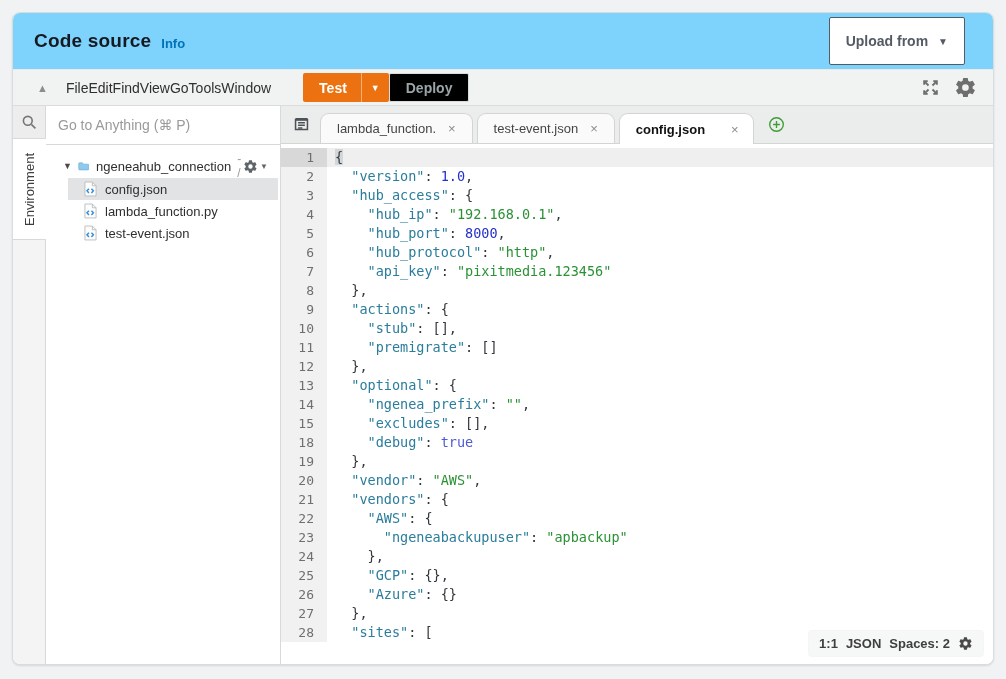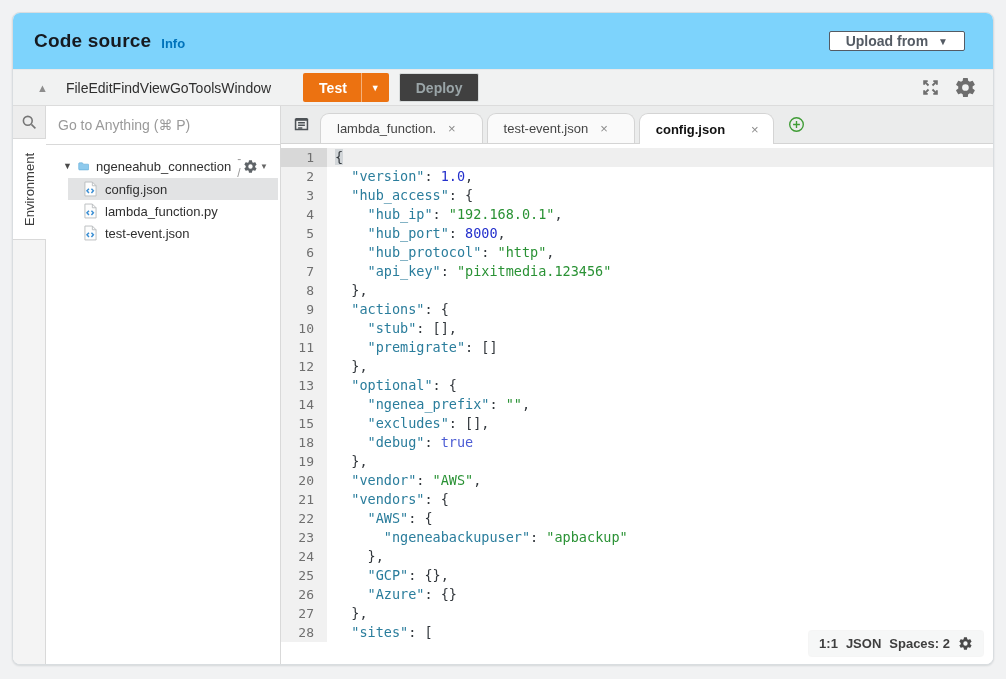--- a/index.html
+++ b/index.html
@@ -19,21 +19,21 @@
   }
   
   .panel-header {
     height:56px; background:#7dd3fc; display:flex; align-items:center;
     padding:0 28px 0 21px; flex:0 0 auto;
   }
   .panel-header h1 { font-size:19px; font-weight:700; letter-spacing:.2px; }
   .info-link { color:#0073bb; font-size:13px; font-weight:700; margin-left:10px; text-decoration:none; position:relative; top:2px; cursor:pointer; }
   .spacer { flex:1; }
   .btn-upload {
-    height:20px; padding:0 16px; background:#fff; border:1px solid #545b64; border-radius:2px;
+    height:48px; padding:0 16px; background:#fff; border:1px solid #545b64; border-radius:2px;
     font-size:14px; font-weight:700; color:#545b64; display:flex; align-items:center; gap:10px; cursor:pointer;
     font-family:inherit;
   }
   .btn-upload .caret { font-size:10px; position:relative; top:0px; }
   
   .menu-bar {
     height:37px; background:#f1f2f2; border-top:1px solid #e9e9e9; border-bottom:1px solid #dcdcdc;
     display:flex; align-items:center; padding:0 14px 0 24px; flex:0 0 auto;
   }
   .collapse-tri { color:#8d8d8d; font-size:11px; margin-right:18px; cursor:pointer; }
@@ -42,21 +42,21 @@
   .test-split { display:flex; margin-left:32px; height:29px; border-radius:2px; overflow:hidden; }
   .test-main {
     background:#ec7211; color:#fff; font-weight:700; font-size:14px; border:none; padding:0 14px 0 16px;
     cursor:pointer; font-family:inherit;
   }
   .test-caret {
     background:#ec7211; color:#fff; border:none; border-left:1px solid rgba(255,255,255,.45);
     font-size:9px; padding:0 9px; cursor:pointer;
   }
   .btn-deploy {
-    margin-left:10px; height:29px; padding:0 16px; background:#404040; border:1px solid #d8dcdc; border-radius:2px;
+    height:29px; padding:0 16px; background:#000000; border:1px solid #d8dcdc; border-radius:2px;
     color:#9aa5a8; font-weight:700; font-size:14px; cursor:pointer; font-family:inherit;
   }
   .mb-right { margin-left:auto; display:flex; align-items:center; gap:10px; }
   .icon-btn { background:none; border:none; cursor:pointer; padding:2px; display:flex; align-items:center; }
   
   .content { flex:1; display:flex; min-height:0; }
   
   .left-strip { width:33px; flex:0 0 auto; display:flex; flex-direction:column; }
   .search-cell {
     height:33px; background:#ededed; border-bottom:1px solid #d9d9d9; border-right:1px solid #d9d9d9;
@@ -85,21 +85,21 @@
   }
   .tree-row.selected { background:#e2e3e4; }
   
   .editor { flex:1; min-width:0; display:flex; flex-direction:column; position:relative; background:#fff; }
   .tab-bar {
     height:38px; background:#ebecec; border-bottom:1px solid #d4d4d4; display:flex; align-items:flex-end;
     padding-left:10px; flex:0 0 auto; position:relative; z-index:2;
   }
   .tab-list-btn { align-self:center; margin-right:8px; }
   .tab {
-    height:30px; display:flex; align-items:center; padding:0 26px 0 16px; margin-right:4px;
+    height:30px; display:flex; align-items:center; padding:0 16px 0 16px; margin-right:4px;
     background:#fafafa; border:1px solid #d4d4d4; border-bottom:none; border-radius:9px 9px 0 0;
     font-size:13px; color:#454545; cursor:pointer; position:relative;
   }
   .tab .close { margin-left:12px; color:#8b8b8b; font-size:13px; cursor:pointer; }
   .tab.active { background:#fff; font-weight:700; color:#111; height:31px; margin-bottom:-1px; z-index:3; padding-right:14px; }
   .tab.active .close { margin-left:26px; font-weight:400; }
   .new-tab-btn { align-self:center; margin-left:8px; }
   
   .code-area { flex:1; overflow:hidden; position:relative; font-family:"DejaVu Sans Mono","Liberation Mono",monospace; }
   .code-scroll { position:absolute; inset:0; padding-top:4px; }

